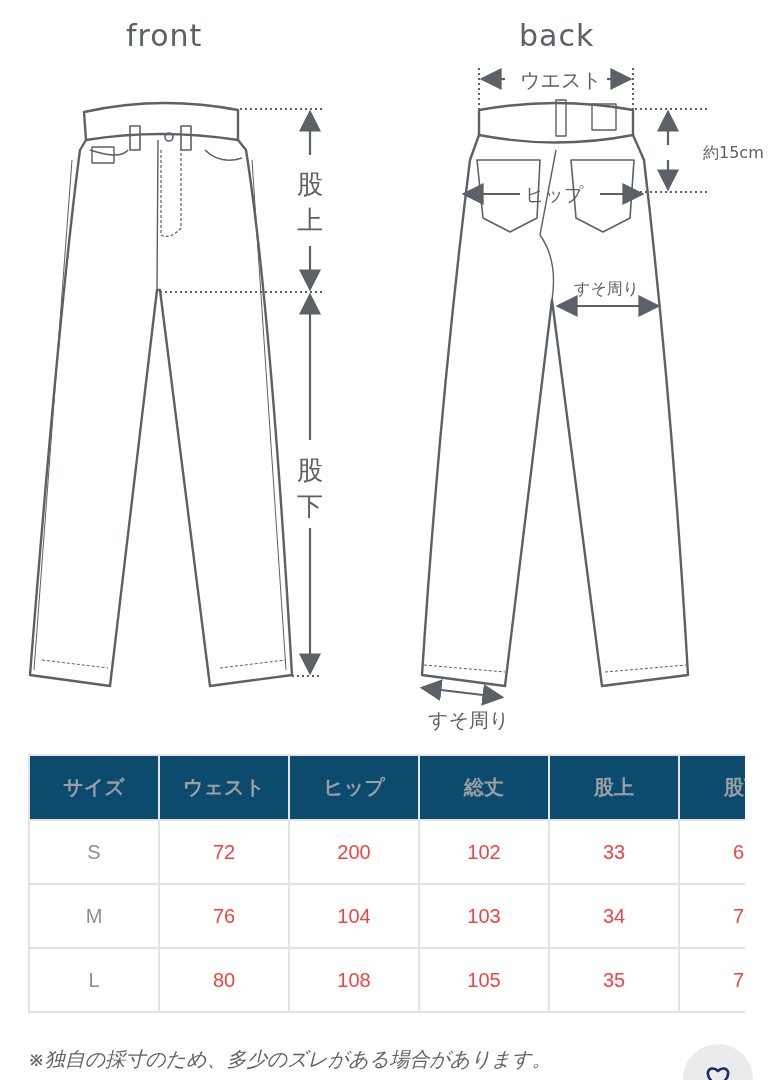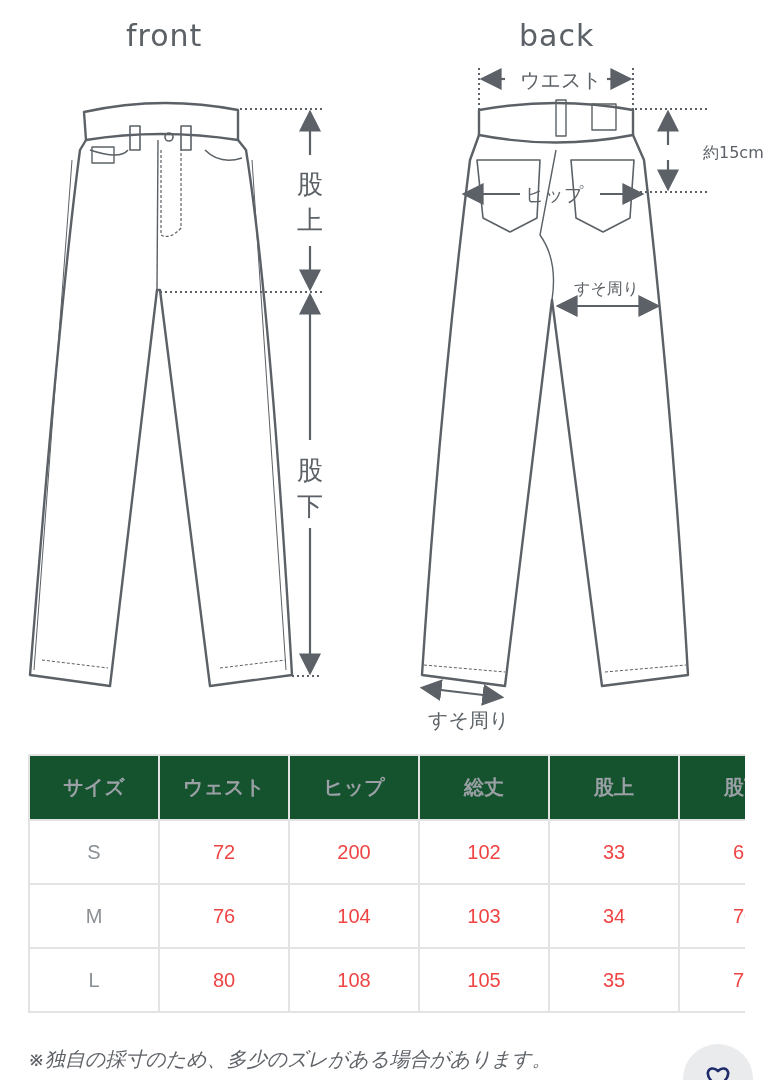--- a/index.html
+++ b/index.html
@@ -9,21 +9,21 @@
                 font-family:"DejaVu Sans", sans-serif; letter-spacing:1px; }
   #diagram { position:absolute; left:0; top:0; width:646px; height:740px;padding-left:32px; }
   .mlabel { position:absolute; color:#5b6166; font-size:20px; white-space:nowrap; }
   .vlabel { position:absolute; color:#5b6166; font-size:26px; line-height:36px;
             width:34px; text-align:center; }
   
   .table-wrap { position:absolute; left:28px; top:754px; width:717px; height:266px; overflow:hidden; }
   table.size { border-collapse:collapse; table-layout:fixed; width:770px; }
   table.size th, table.size td { border:2px solid #e3e3e3; text-align:center;
       height:62px; padding:0; width:128px; }
-  table.size th { background:#14532d; color:#9aa0a6; font-size:20px; font-weight:bold; height:63px; }
+  table.size th { background:#0c4a6e; color:#9aa0a6; font-size:20px; font-weight:bold; height:63px; }
   table.size td { color:#ef4444; font-size:20px; font-family:"Liberation Sans", sans-serif; }
   table.size td.first { color:#8a8f94; }
   .note { position:absolute; left:28px; top:1046px; font-size:20px; color:#5f6368; white-space:nowrap;font-style:italic; }
   .fav { position:absolute; left:683px; top:1044px; width:70px; height:70px; border-radius:50%;
          background:#e9ebed; }
   .fav svg { position:absolute; left:22px; top:22px; }
 </style>
 </head>
 <body>
 

